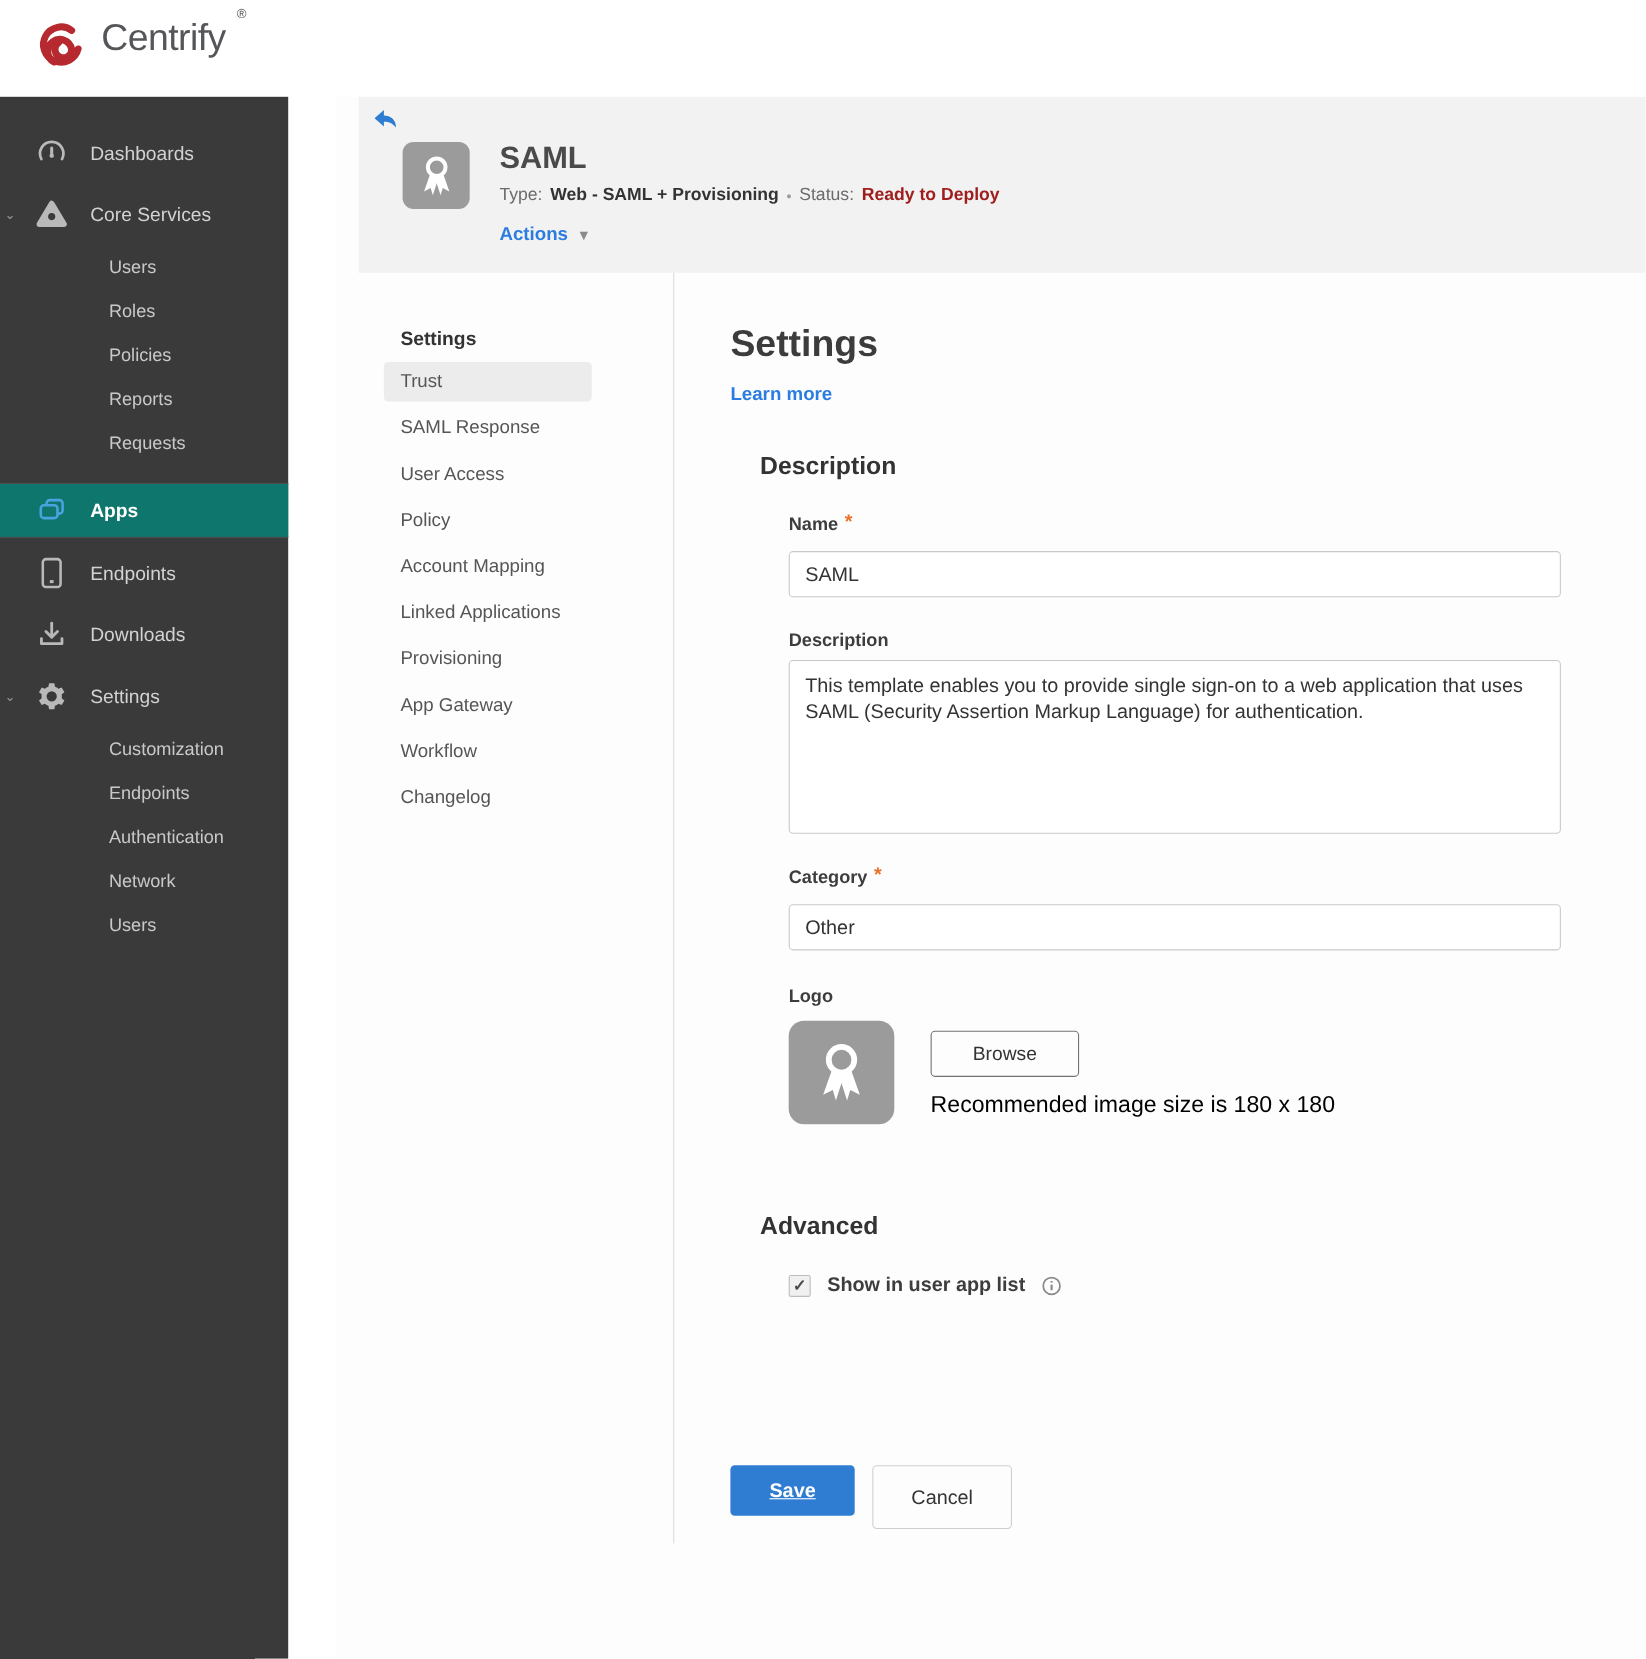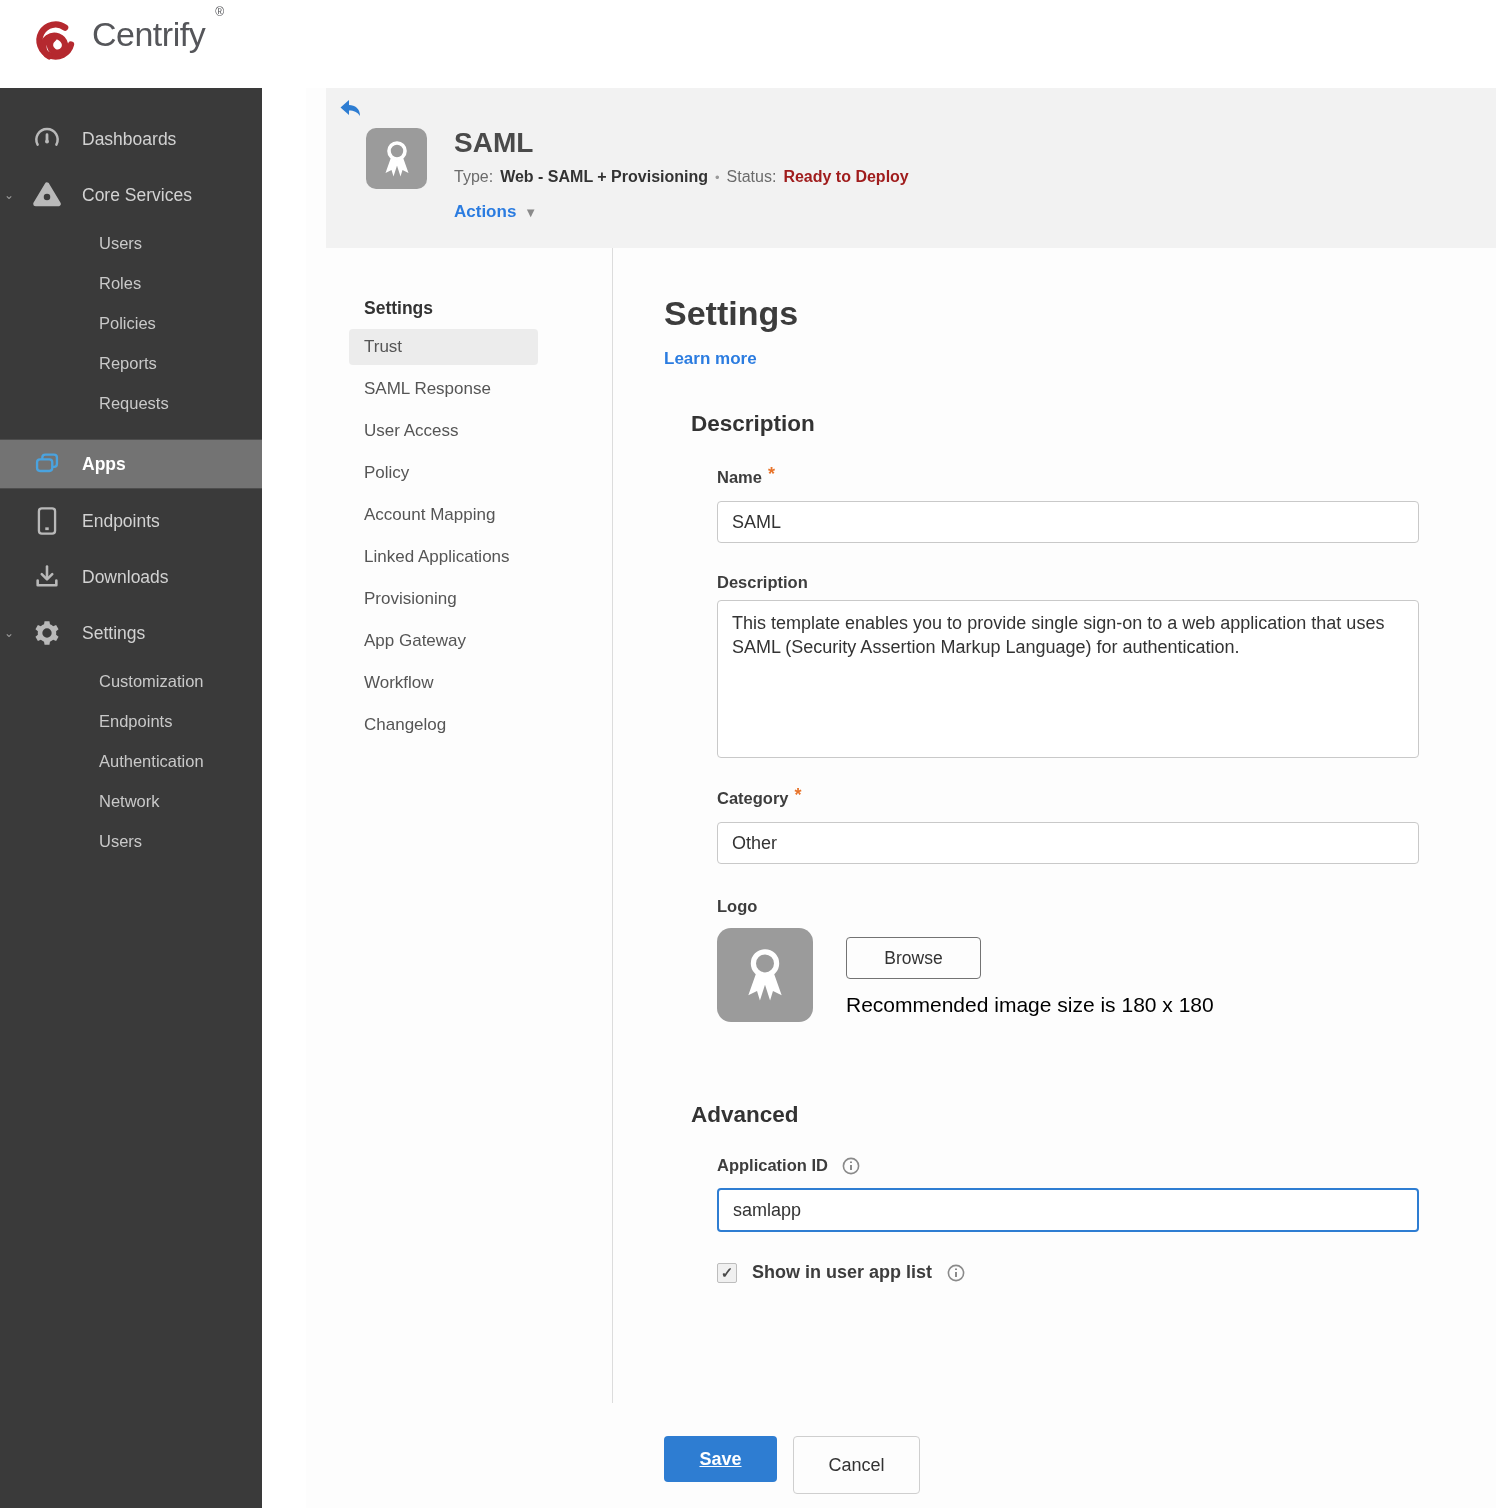--- a/index.html
+++ b/index.html
@@ -17,21 +17,21 @@
   
   .shell { display:flex; width:1496px; height:1420px;gap:44px; }
 
   
   .sidebar { width:262px; background:#3a3a3a; flex:0 0 262px; padding-top:23px; }
   .side-item { display:flex; align-items:center; height:56px; color:#d2d2d2; font-size:17.5px; cursor:pointer; position:relative; }
   .side-item .chev { position:absolute; left:4px; width:16px; color:#9a9a9a; font-size:12px; }
   .side-item .ico { width:34px; display:flex; justify-content:center; margin-left:30px; }
   .side-item .lbl { margin-left:18px; }
   .side-sub { display:flex; align-items:center; height:40px; padding-left:99px; color:#c9c9c9; font-size:16.5px; cursor:pointer; }
-  .side-item.active { background:#737373; border-top:1px solid #4d4d4d; border-bottom:1px solid #4d4d4d; height:50px;align-items:center; }
+  .side-item.active { background:#0f766e; border-top:1px solid #4d4d4d; border-bottom:1px solid #4d4d4d; height:50px;align-items:center; }
   .side-item.active .lbl { color:#ffffff; font-weight:bold; }
 
   
   .main { flex:1; display:flex; flex-direction:column; background:#fdfdfd;padding-left:20px; }
   .app-header { background:#f2f2f2; height:160px; padding:10px 0 0 13px; }
   .back-btn { display:inline-block; cursor:pointer; }
   .header-row { display:flex; margin-left:27px; margin-top:4px; }
   .app-logo-sm { width:61px; height:61px; border-radius:10px; background:#9b9b9b; display:flex; align-items:center; justify-content:center; flex:0 0 61px; }
   .header-text { margin-left:27px; }
   .app-title { font-size:28px; font-weight:bold; color:#4a4a4a; line-height:30px; }
@@ -278,33 +278,20 @@
             </div>
             <div class="logo-right">
               <button class="browse-btn">Browse</button>
               <div class="logo-hint">Recommended image size is 180 x 180</div>
             </div>
           </div>
         </div>
 
         <div class="section-h2 advanced-h2">Advanced</div>
 
-        <div class="field">
-          <div class="field-label label-with-info" style="margin-top:28px;">
-            <span>Application ID</span>
-            <span class="info-ico">
-              <svg width="18" height="18" viewBox="0 0 18 18" fill="none" stroke="#8a8a8a" stroke-width="1.6">
-                <circle cx="9" cy="9" r="7.6"></circle>
-                <line x1="9" y1="8" x2="9" y2="13" stroke-width="2"></line>
-                <line x1="9" y1="4.6" x2="9" y2="6" stroke-width="2"></line>
-              </svg>
-            </span>
-          </div>
-          <input class="text-input focused" type="text" value="samlapp" style="">
-        </div>
 
         <div class="checkbox-row">
           <span class="checkbox">✓</span>
           <span class="checkbox-label">Show in user app list</span>
           <span class="info-ico">
             <svg width="18" height="18" viewBox="0 0 18 18" fill="none" stroke="#8a8a8a" stroke-width="1.6">
               <circle cx="9" cy="9" r="7.6"></circle>
               <line x1="9" y1="8" x2="9" y2="13" stroke-width="2"></line>
               <line x1="9" y1="4.6" x2="9" y2="6" stroke-width="2"></line>
             </svg>

